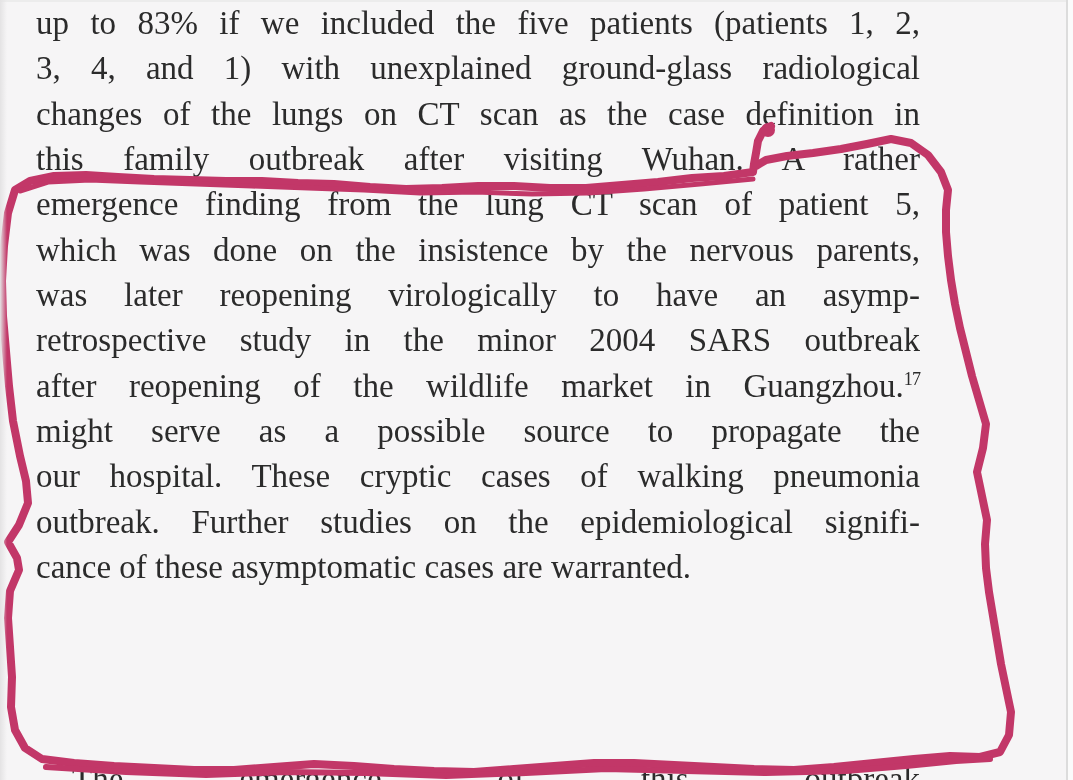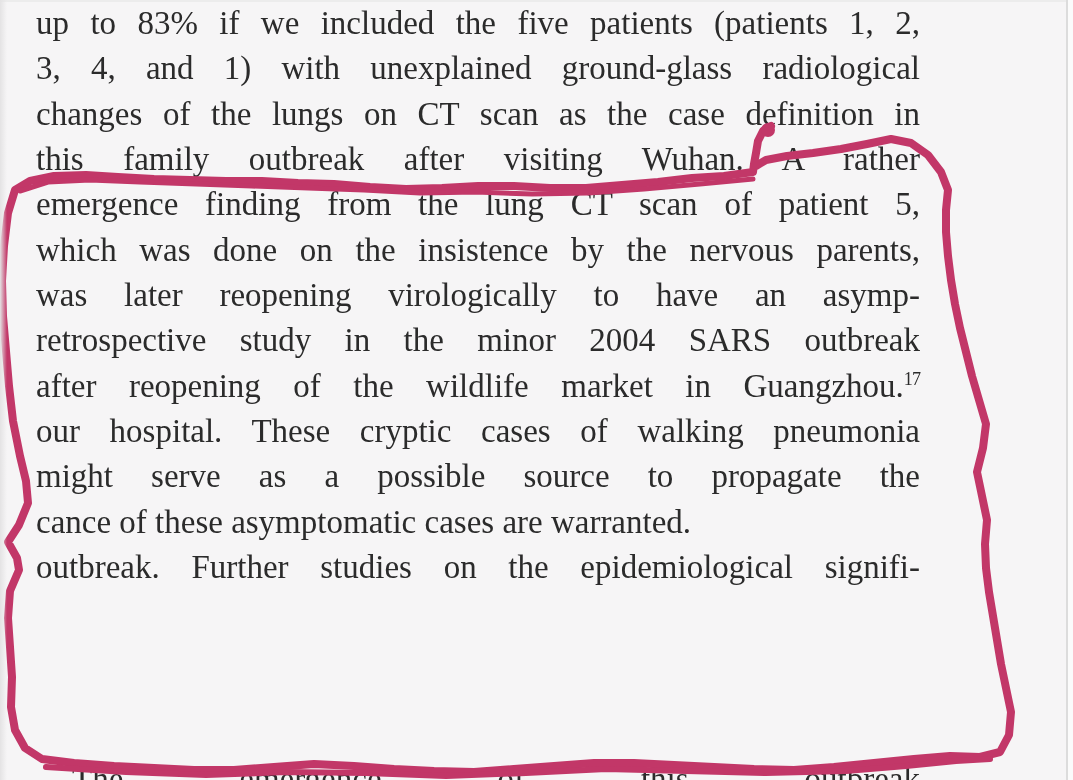--- a/index.html
+++ b/index.html
@@ -96,24 +96,24 @@
   <div id="text-block">
       <div class="tline">up to 83% if we included the five patients (patients 1, 2,</div>
       <div class="tline">3, 4, and 1) with unexplained ground-glass radiological</div>
       <div class="tline">changes of the lungs on CT scan as the case definition in</div>
       <div class="tline">this family outbreak after visiting Wuhan. A rather</div>
       <div class="tline">emergence finding from the lung CT scan of patient 5,</div>
       <div class="tline">which was done on the insistence by the nervous parents,</div>
       <div class="tline">was later reopening virologically to have an asymp-</div>
       <div class="tline">retrospective study in the minor 2004 SARS outbreak</div>
       <div class="tline">after reopening of the wildlife market in Guangzhou.<sup>17</sup></div>
+      <div class="tline">might serve as a possible source to propagate the</div>
       <div class="tline">our hospital. These cryptic cases of walking pneumonia</div>
-      <div class="tline">might serve as a possible source to propagate the</div>
+      <div class="tline">outbreak. Further studies on the epidemiological signifi-</div>
       <div class="tline no-justify">cance of these asymptomatic cases are warranted.</div>
-      <div class="tline">outbreak. Further studies on the epidemiological signifi-</div>
     </div>
 
   <div id="partial-line">The emergence of this outbreak</div>
 
   <svg id="annotation-svg" viewBox="0 0 1073 780" xmlns="http://www.w3.org/2000/svg">
 
     <path class="annotation-stroke" stroke-width="8" d="
       M 771 126 L 763 131 L 758 141 L 756 153 L 754 164 L 753 172
       L 724 176 L 692 178 L 658 182 L 622 185 L 586 188 L 550 188 L 514 186 L 478 186
       L 442 188 L 406 189 L 370 187 L 334 184 L 298 183 L 262 181 L 226 181 L 190 180

